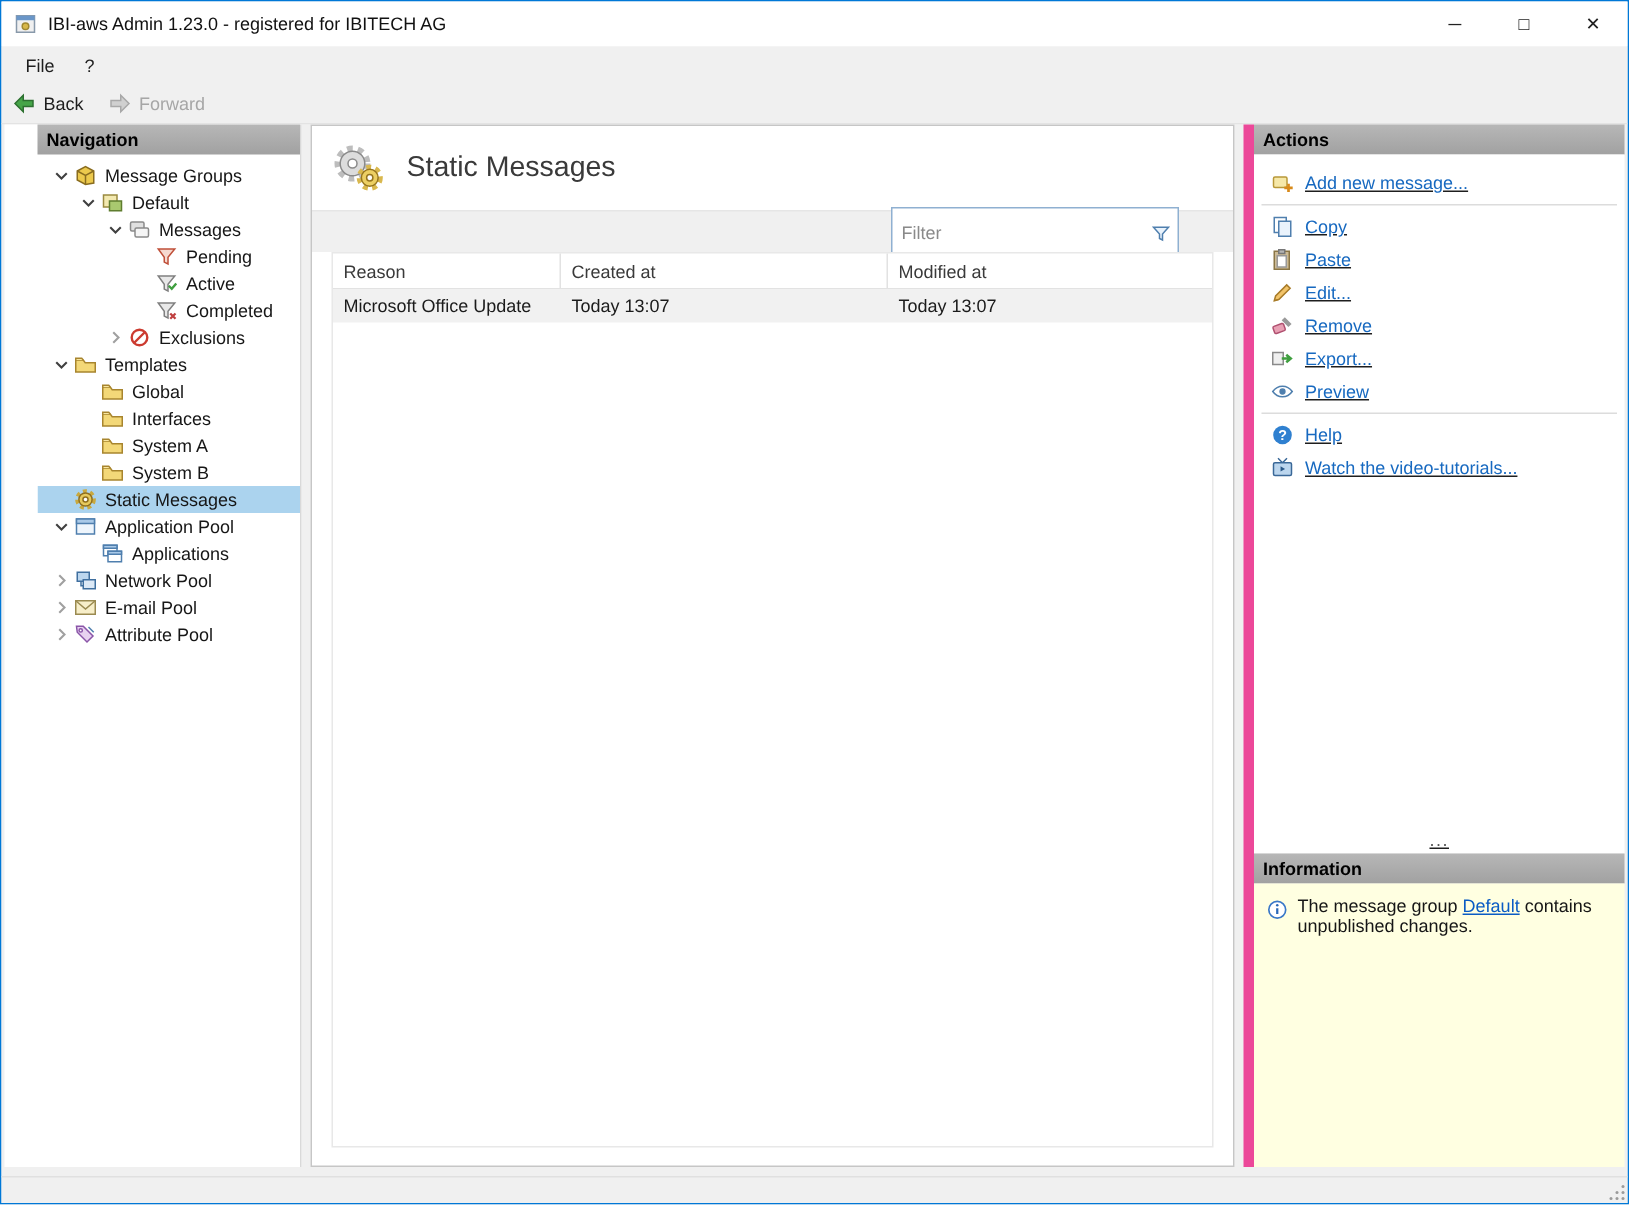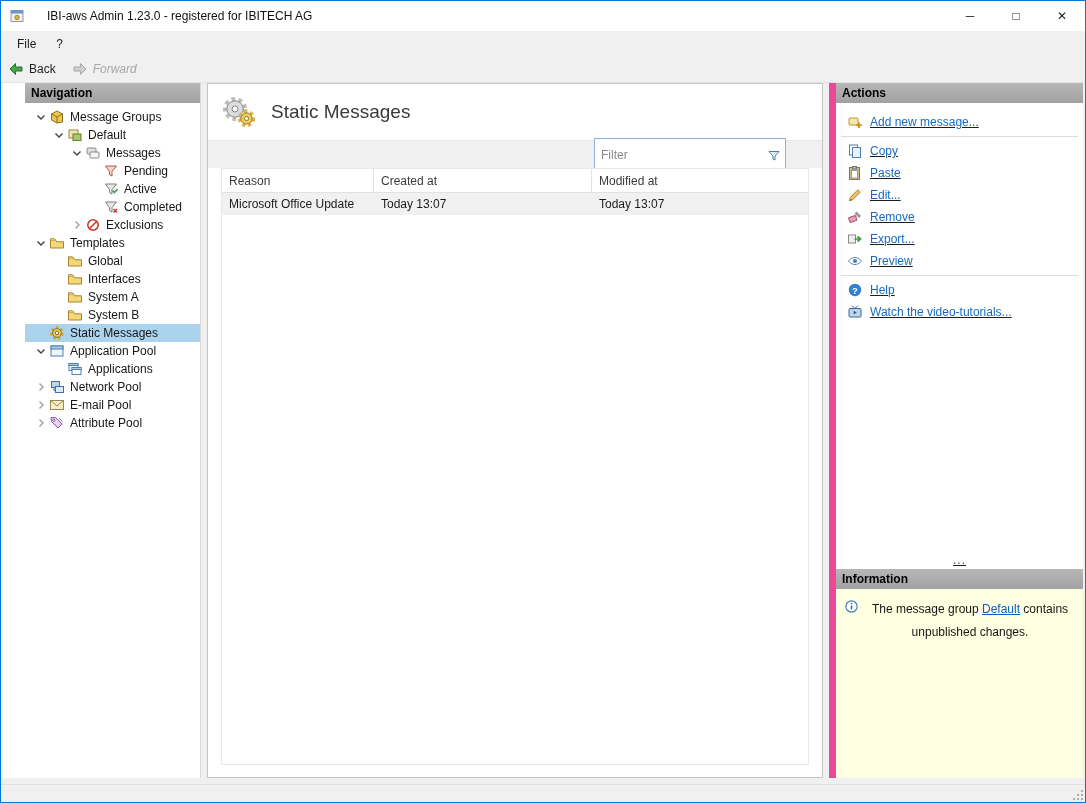--- a/index.html
+++ b/index.html
@@ -15,21 +15,21 @@
     width: 1086px; height: 803px;
     border: 1px solid #0078d7;
     display: flex; flex-direction: column;
     background: #f0f0f0;
   }
   
   .titlebar {
     height: 30px; flex: 0 0 auto;
     background: #fff;
     display: flex; align-items: center;
-    padding-left: 8px; gap: 22px;
+    padding-left: 8px; gap: 7px;
   }
   .title-text { flex: 1; font-size: 12px; color: #111; }
   .win-controls { display: flex; height: 30px; }
   .win-btn {
     width: 46px; height: 30px;
     display: flex; align-items: center; justify-content: center;
     font-size: 12px; color: #222;
   }
   
   .menubar {
@@ -40,21 +40,21 @@
   .menu-item { padding: 4px 10px; }
   
   .toolbar {
     height: 27px; flex: 0 0 auto;
     background: #f0f0f0;
     display: flex; align-items: center;
     padding-left: 7px; gap: 16px;
     border-bottom: 1px solid #e3e3e3;
   }
   .tool-btn { display: flex; align-items: center; gap: 5px; }
-  .tool-btn.disabled .tool-label { color: #a6a6a6; font-style: italic; }
+  .tool-btn.disabled .tool-label { color: #a6a6a6; }
   
   .content { flex: 1; min-height: 0; display: flex; background: #f0f0f0; padding: 0 2px 6px 2px; }
   .panel-header {
     height: 20px; flex: 0 0 auto;
     background: linear-gradient(#b7b7b7, #a1a1a1);
     color: #000; font-weight: bold;
     display: flex; align-items: center; padding-left: 6px;
   }
   
   .nav-panel { width: 198px; flex: 0 0 auto; background: #fff; display: flex; flex-direction: column; border-right: 1px solid #d9d9d9; padding-left: 22px; }
@@ -101,21 +101,21 @@
   .action-item { height: 22px; display: flex; align-items: center; gap: 7px; padding-left: 11px; }
   .action-label { color: #1769c0; }
   .action-separator { height: 1px; background: #dcdcdc; margin: 3px 5px; }
   .actions-spacer { flex: 1; }
   .actions-overflow { text-align: center; color: #555; padding-bottom: 2px; letter-spacing: 1px; }
   .info-body {
     flex: 1; background: #ffffe1;
     padding: 9px 8px; display: flex; gap: 6px; align-items: flex-start;
   }
   .info-body .icon16 { width: 15px; height: 15px; margin-top: 1px; }
-  .info-text { display: inline-block; width: 218px; line-height: 23px; color: #161616; text-align: center; }
+  .info-text { display: inline-block; width: 218px; line-height: 13px; color: #161616; }
   .info-link { color: #0b5cc4; text-decoration: underline; }
   
   .statusbar {
     height: 18px; flex: 0 0 auto; background: #f0f0f0;
     display: flex; align-items: flex-end; justify-content: flex-end;
     border-top: 1px solid #e0e0e0;
   }
   .grip { width: 13px; height: 13px; margin: 0 1px 1px 0; display: inline-flex; }
 </style>
 </head>

